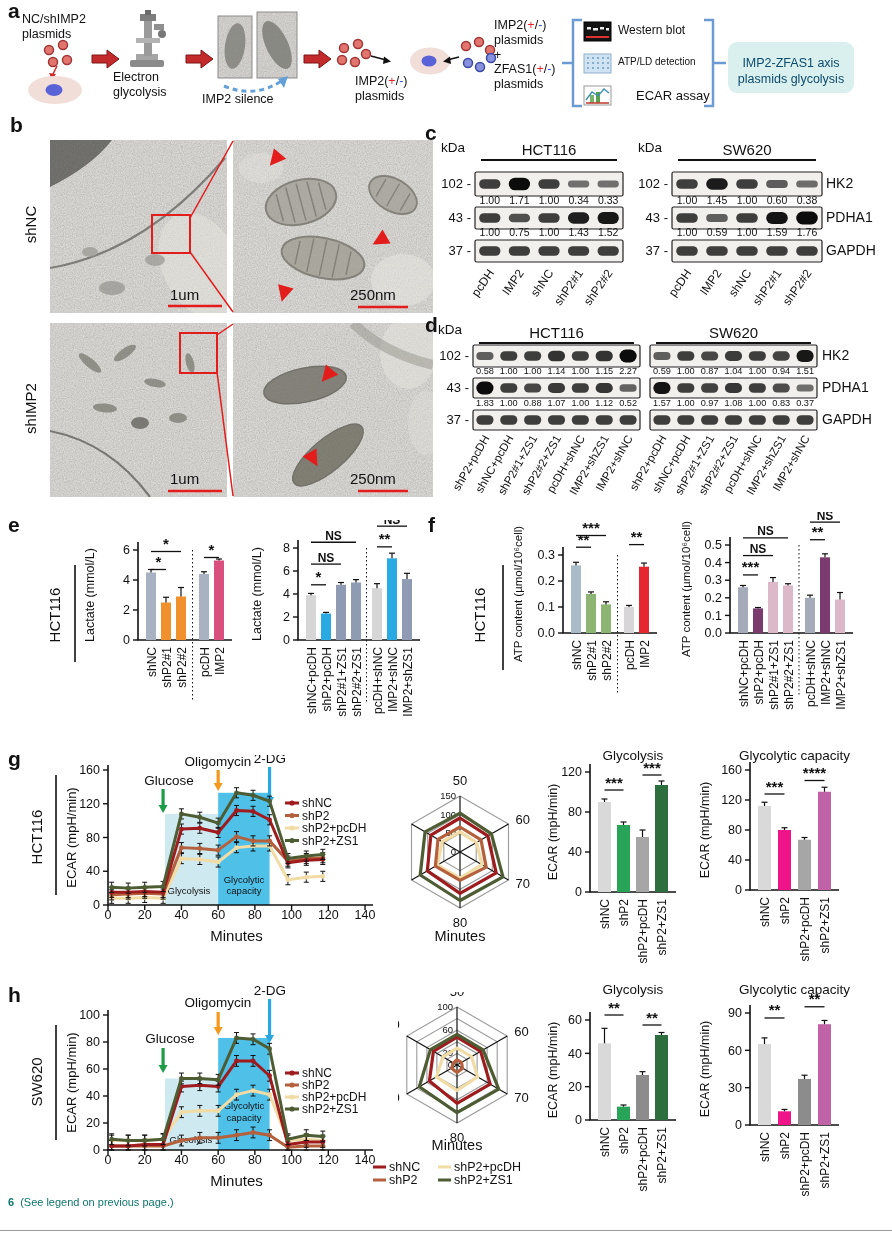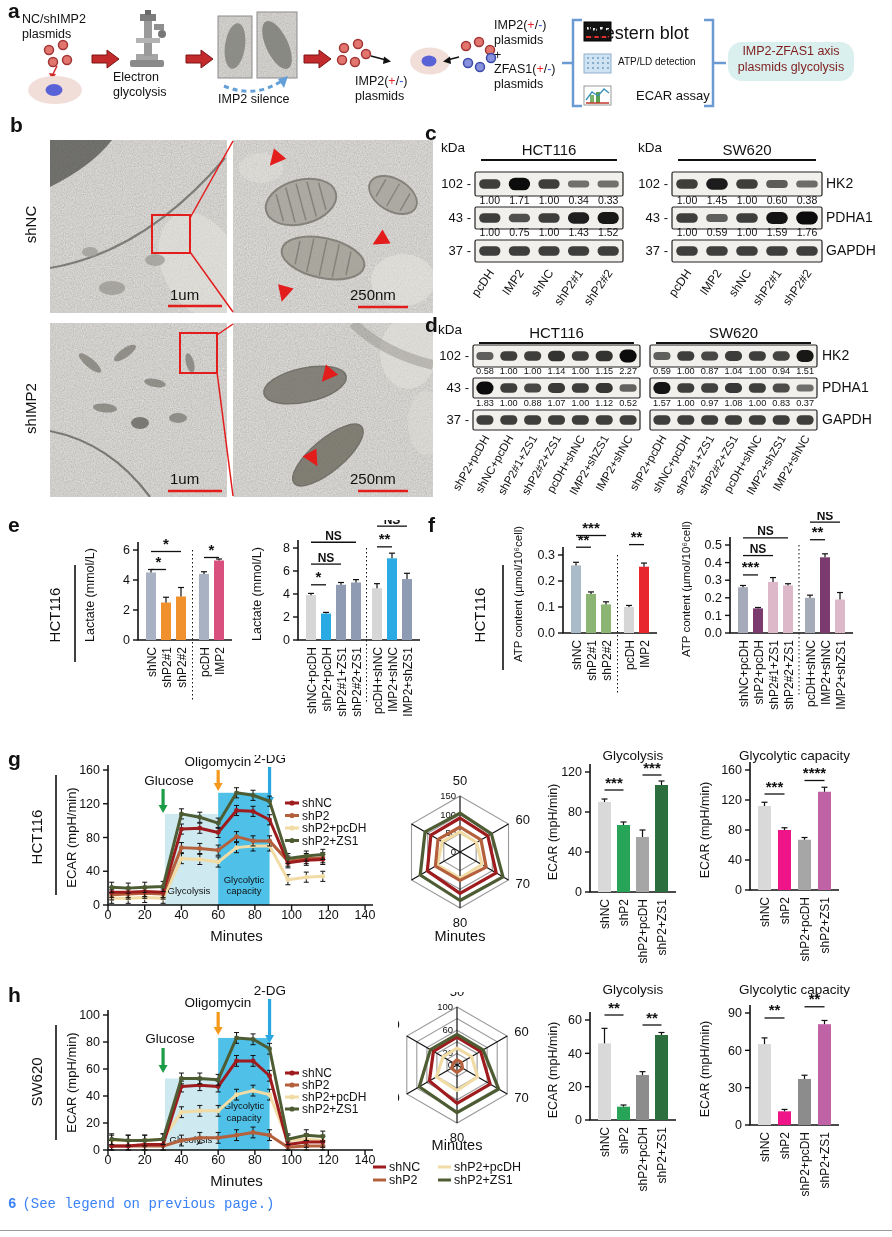--- a/index.html
+++ b/index.html
@@ -5,23 +5,23 @@
   html,body{margin:0;padding:0;background:#fff;}
   .page{position:relative;width:892px;height:1237px;background:#fff;overflow:hidden;
         font-family:"Liberation Sans",sans-serif;color:#111;}
   .abs{position:absolute;}
   .plabel{font-size:21px;font-weight:bold;line-height:1;}
   .ctext{text-align:left;font-size:12.5px;line-height:1.18;}
   .vlabel{transform:rotate(-90deg);transform-origin:center;text-align:center;font-size:15px;}
   svg{font-family:"Liberation Sans",sans-serif;}
   svg text{fill:#111;}
   .pp{color:#e8262d;} .mm{color:#2a4fd8;}
-  .concl{background:#d9f0ee;border-radius:14px;text-align:center;
-         color:#7f1d1d;font-size:12.5px;line-height:1.3;padding-top:1px;}
-  .footer{font-size:14px;color:#3b82f6;font-family:Liberation Mono, monospace;}
+  .concl{background:#d9f0ee;border-radius:9px;text-align:center;
+         color:#0c4a6e;font-size:12.5px;line-height:1.3;padding-top:13px;}
+  .footer{font-size:11px;color:#0f766e;}
   .footer b{margin-right:6px;}
   .hr{border-top:1.5px solid #9a9a9a;}
 </style>
 </head>
 <body>
 
 <svg width="0" height="0" style="position:absolute">
   <defs>
     <filter id="grain" x="0" y="0" width="100%" height="100%">
       <feTurbulence type="fractalNoise" baseFrequency="0.9" numOctaves="2" seed="5" stitchTiles="stitch"></feTurbulence>
@@ -157,33 +157,33 @@
     </svg>
     <div class="abs plabel" style="left:8px;top:0">a</div>
     <div class="abs ctext" style="left:22px;top:12px;width:80px">
       <div>NC/shIMP2</div>
         <div>plasmids</div>
     </div>
     <div class="abs ctext" style="left:113px;top:70px;width:70px">
       <div>Electron</div>
         <div>glycolysis</div>
     </div>
-    <div class="abs ctext" style="left:218px;top:92px;width:76px">IMP2 silence</div>
+    <div class="abs ctext" style="left:202px;top:92px;width:76px">IMP2 silence</div>
     <div class="abs ctext" style="left:355px;top:74px;width:76px">
       <div><span>IMP2(<span class="pp">+</span>/<span class="mm">-</span>)</span></div>
       <div>plasmids</div>
     </div>
     <div class="abs ctext" style="left:494px;top:18px;width:74px">
       <div><span>IMP2(<span class="pp">+</span>/<span class="mm">-</span>)</span></div>
       <div>plasmids</div>
       <div>+</div>
       <div><span>ZFAS1(<span class="pp">+</span>/<span class="mm">-</span>)</span></div>
       <div>plasmids</div>
     </div>
-    <div class="abs" style="left:588px;top:23px;font-size:18px">Western blot</div>
+    <div class="abs" style="left:618px;top:23px;font-size:12px">Western blot</div>
     <div class="abs" style="left:618px;top:56px;font-size:10px">ATP/LD detection</div>
     <div class="abs" style="left:636px;top:88px;font-size:13px">ECAR assay</div>
     <div class="abs concl" style="left:728px;top:42px;width:126px;height:38px">
       <div>IMP2-ZFAS1 axis</div>
         <div>plasmids glycolysis</div>
     </div>
   </div>
 
   <div class="abs plabel" style="left:10px;top:114px">b</div>
   <div class="abs vlabel" style="left:2px;top:216px;width:56px">shNC</div>

